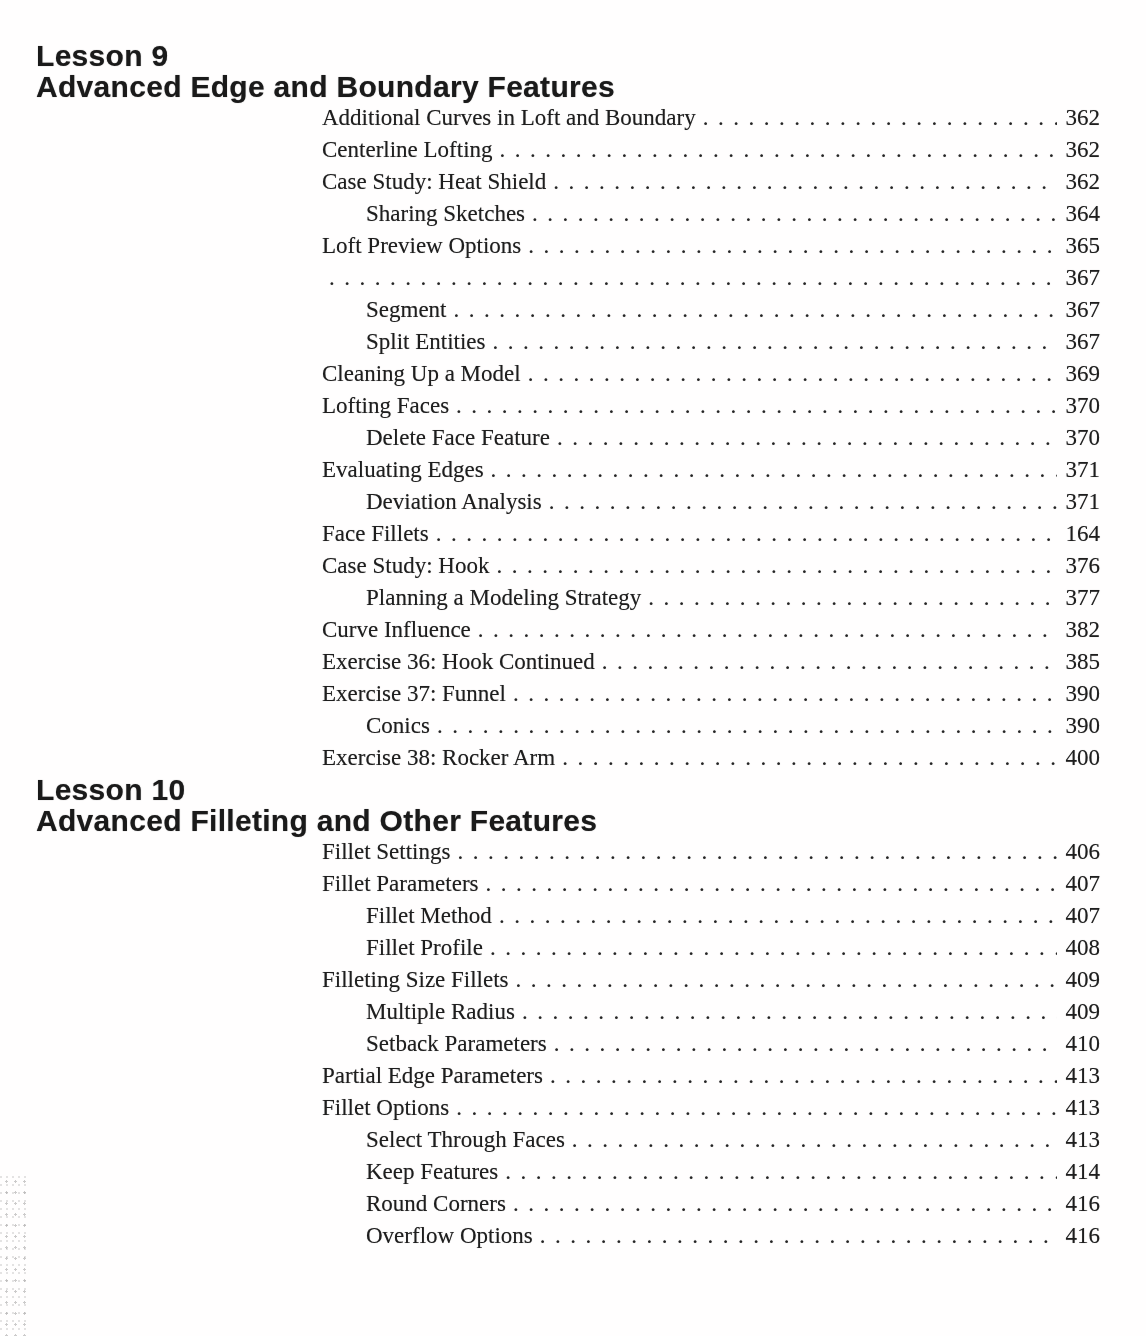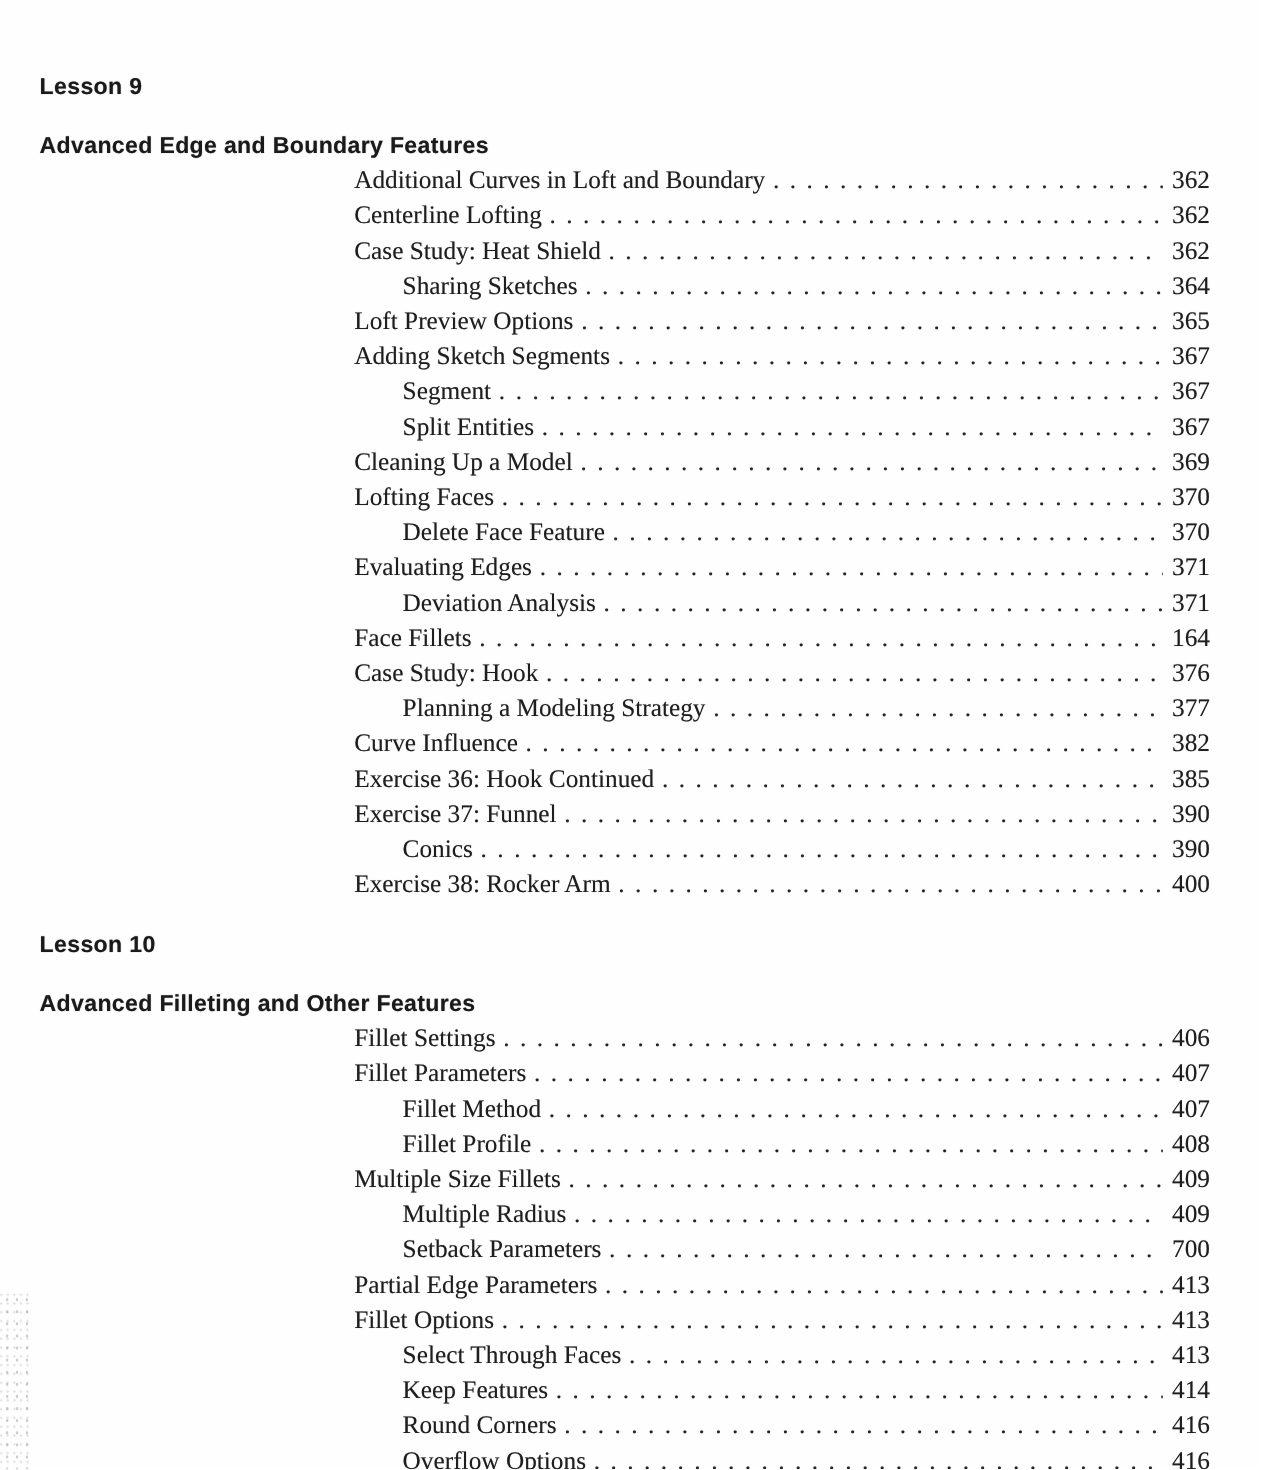--- a/index.html
+++ b/index.html
@@ -16,27 +16,26 @@
   }
 
   .content {
     padding: 40px 46px 0 36px;
   }
 
   .lesson-heading,
   .lesson-title {
     font-family: "Liberation Sans", sans-serif;
     font-weight: bold;
-    font-size: 21px;
+    font-size: 30px;
     line-height: 31px;
     color: #1a1a1a;
     letter-spacing: 0.3px;
     text-shadow: 0 0 1px rgba(45, 45, 45, 0.55);
     white-space: nowrap;
-    margin-top: 23px;
   }
 
   .entries {
     margin-left: 286px; 
   }
 
   .toc-row {
     display: flex;
     align-items: center;
     font-size: 23px;
@@ -111,21 +110,20 @@
             <span class="toc-title">Sharing Sketches</span>
             <span class="toc-dots"></span>
             <span class="toc-page">364</span>
           </div>
           <div class="toc-row">
             <span class="toc-title">Loft Preview Options</span>
             <span class="toc-dots"></span>
             <span class="toc-page">365</span>
           </div>
           <div class="toc-row">
-            <span class="toc-title">Adding Sketch Segments</span>
             <span class="toc-dots"></span>
             <span class="toc-page">367</span>
           </div>
           <div class="toc-row indent">
             <span class="toc-title">Segment</span>
             <span class="toc-dots"></span>
             <span class="toc-page">367</span>
           </div>
           <div class="toc-row indent">
             <span class="toc-title">Split Entities</span>
@@ -218,33 +216,33 @@
             <span class="toc-title">Fillet Method</span>
             <span class="toc-dots"></span>
             <span class="toc-page">407</span>
           </div>
           <div class="toc-row indent">
             <span class="toc-title">Fillet Profile</span>
             <span class="toc-dots"></span>
             <span class="toc-page">408</span>
           </div>
           <div class="toc-row">
-            <span class="toc-title">Multiple Size Fillets</span>
+            <span class="toc-title">Filleting Size Fillets</span>
             <span class="toc-dots"></span>
             <span class="toc-page">409</span>
           </div>
           <div class="toc-row indent">
             <span class="toc-title">Multiple Radius</span>
             <span class="toc-dots"></span>
             <span class="toc-page">409</span>
           </div>
           <div class="toc-row indent">
             <span class="toc-title">Setback Parameters</span>
             <span class="toc-dots"></span>
-            <span class="toc-page">700</span>
+            <span class="toc-page">410</span>
           </div>
           <div class="toc-row">
             <span class="toc-title">Partial Edge Parameters</span>
             <span class="toc-dots"></span>
             <span class="toc-page">413</span>
           </div>
           <div class="toc-row">
             <span class="toc-title">Fillet Options</span>
             <span class="toc-dots"></span>
             <span class="toc-page">413</span>

